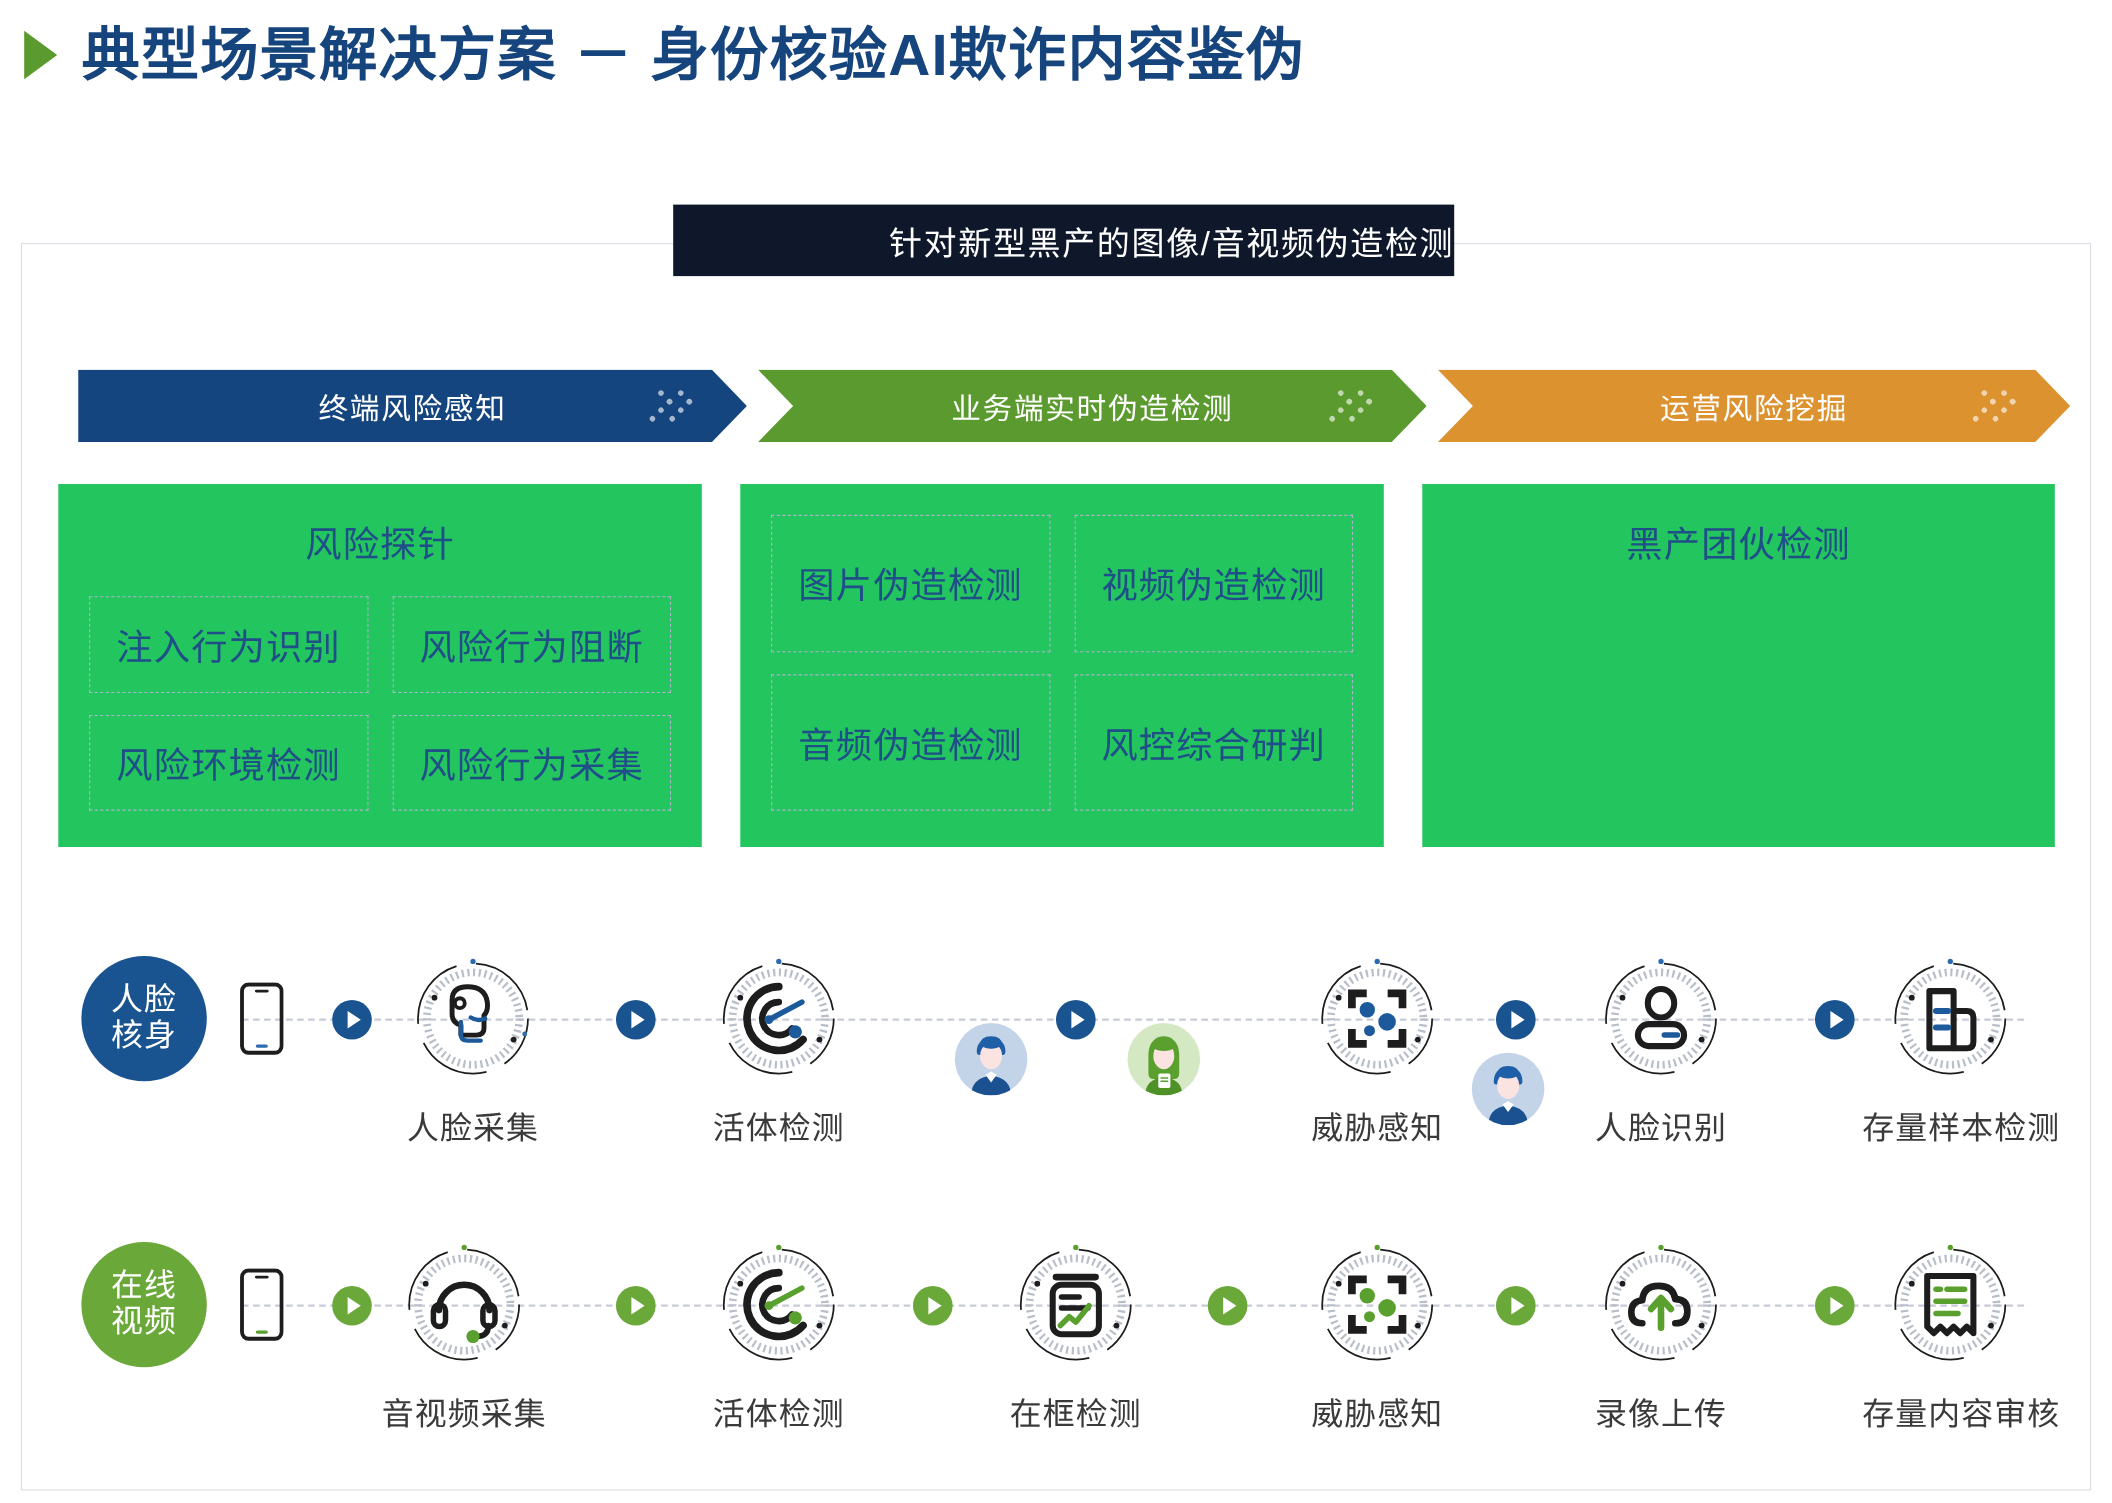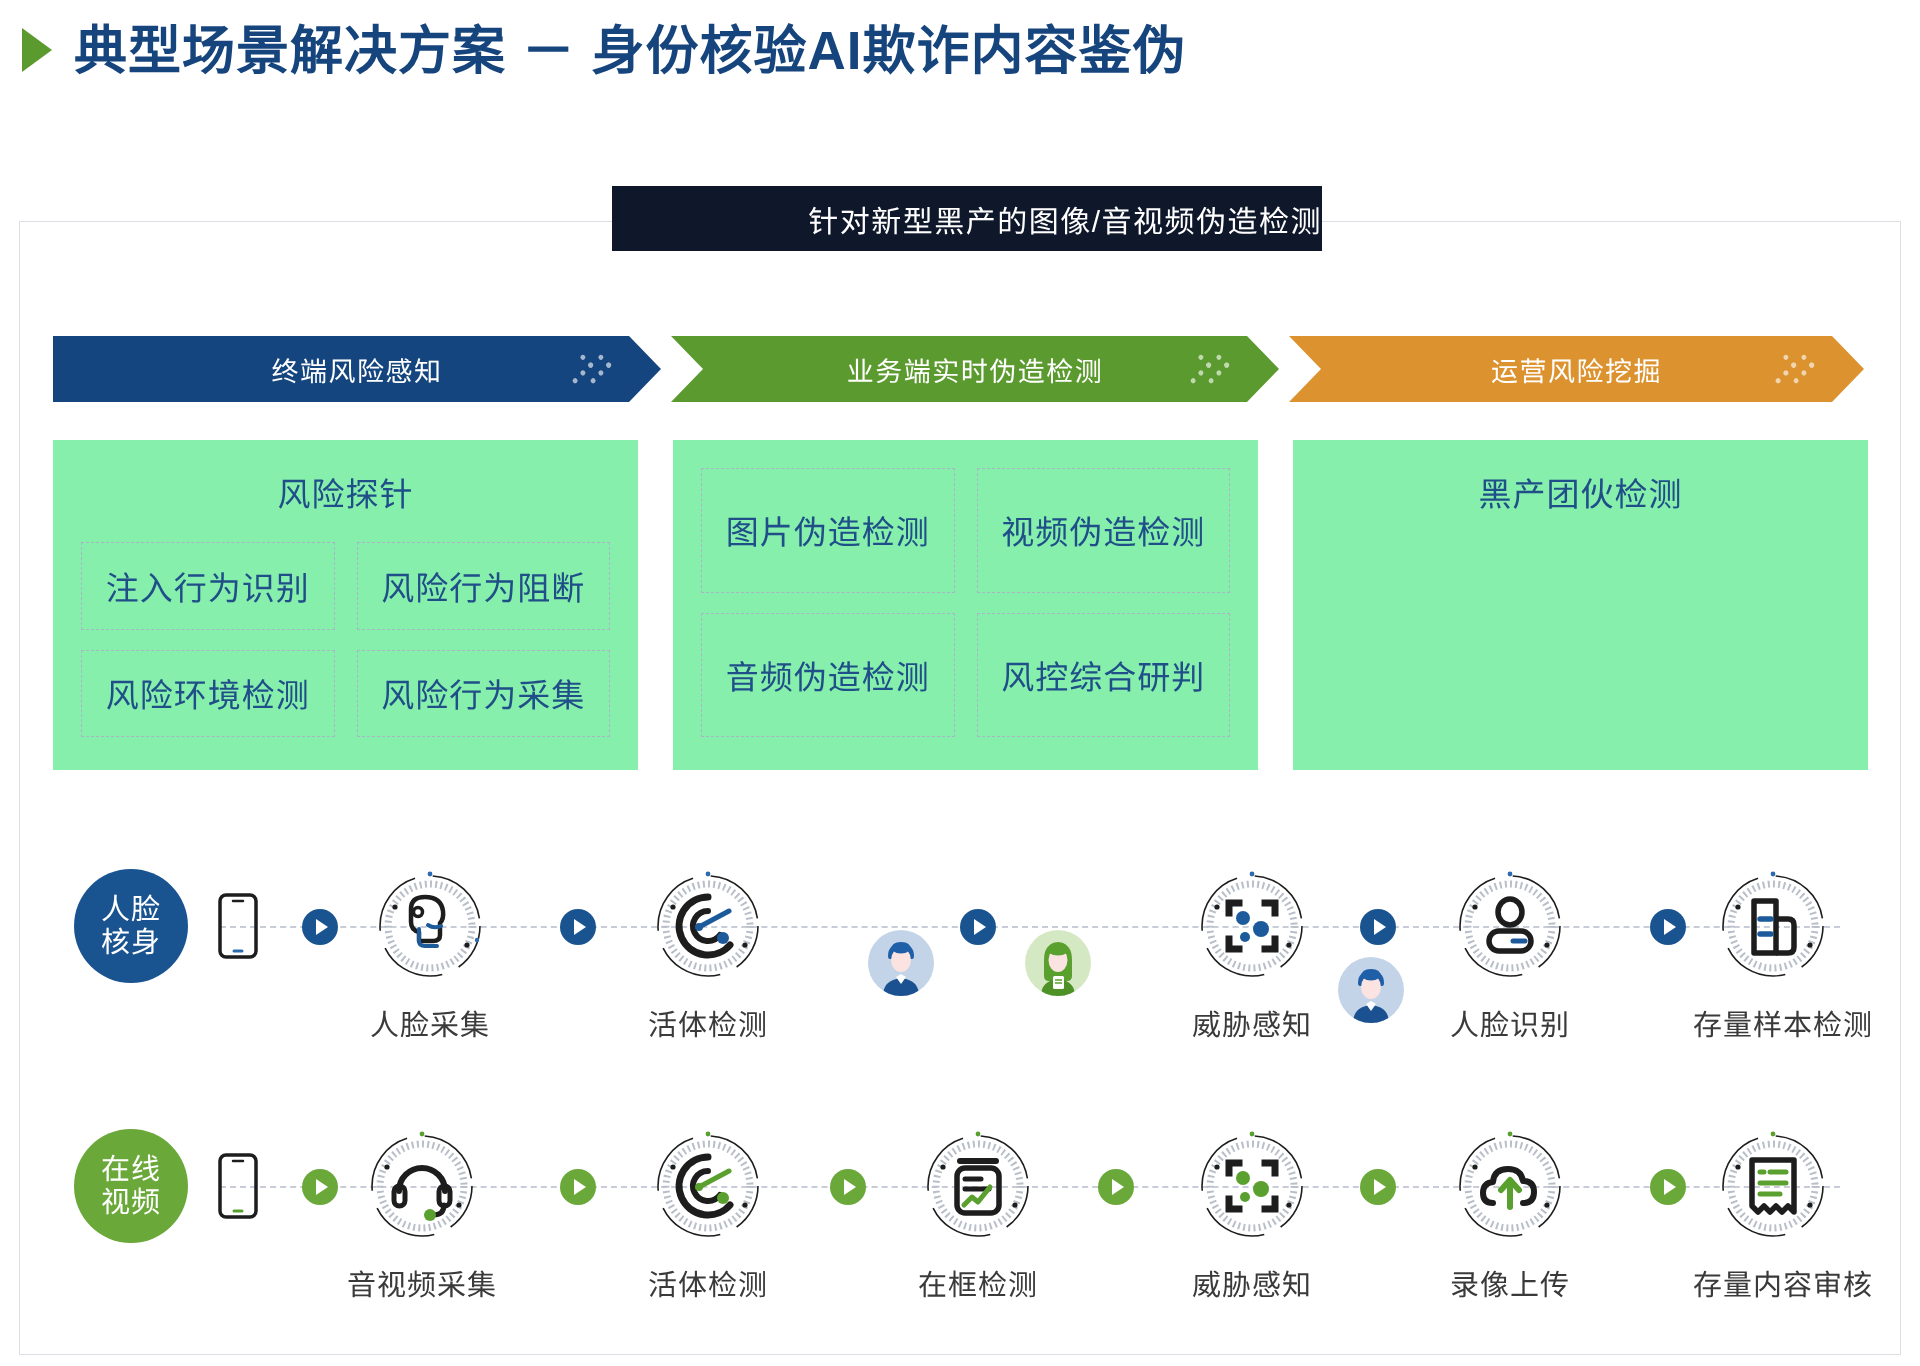--- a/index.html
+++ b/index.html
@@ -66,21 +66,21 @@
     align-items: center;
     justify-content: flex-end;
     font-size: 30px;
     letter-spacing: 1.5px;
     z-index: 5;
   }
 
   
   .stages {
     position: absolute;
-    left: 33px;
+    left: 51px;
     top: 114px;
     width: 1815px;
     height: 66px;
     display: flex;
   }
   .stage {
     position: relative;
     height: 66px;
     display: flex;
     align-items: center;
@@ -118,21 +118,21 @@
   .panels {
     position: absolute;
     left: 33px;
     top: 218px;
     width: 1815px;
     height: 330px;
     display: flex;
     gap: 35px;
   }
   .panel {
-    background: #86efac;
+    background: #22c55e;
     box-sizing: border-box;
     padding: 28px 28px 33px;
     display: flex;
     flex-direction: column;
   }
   .panel.p1 { flex: 0 0 585px; }
   .panel.p2 { flex: 0 0 585px; }
   .panel.p3 { flex: 1 1 auto; }
   .panel-title {
     text-align: center;

